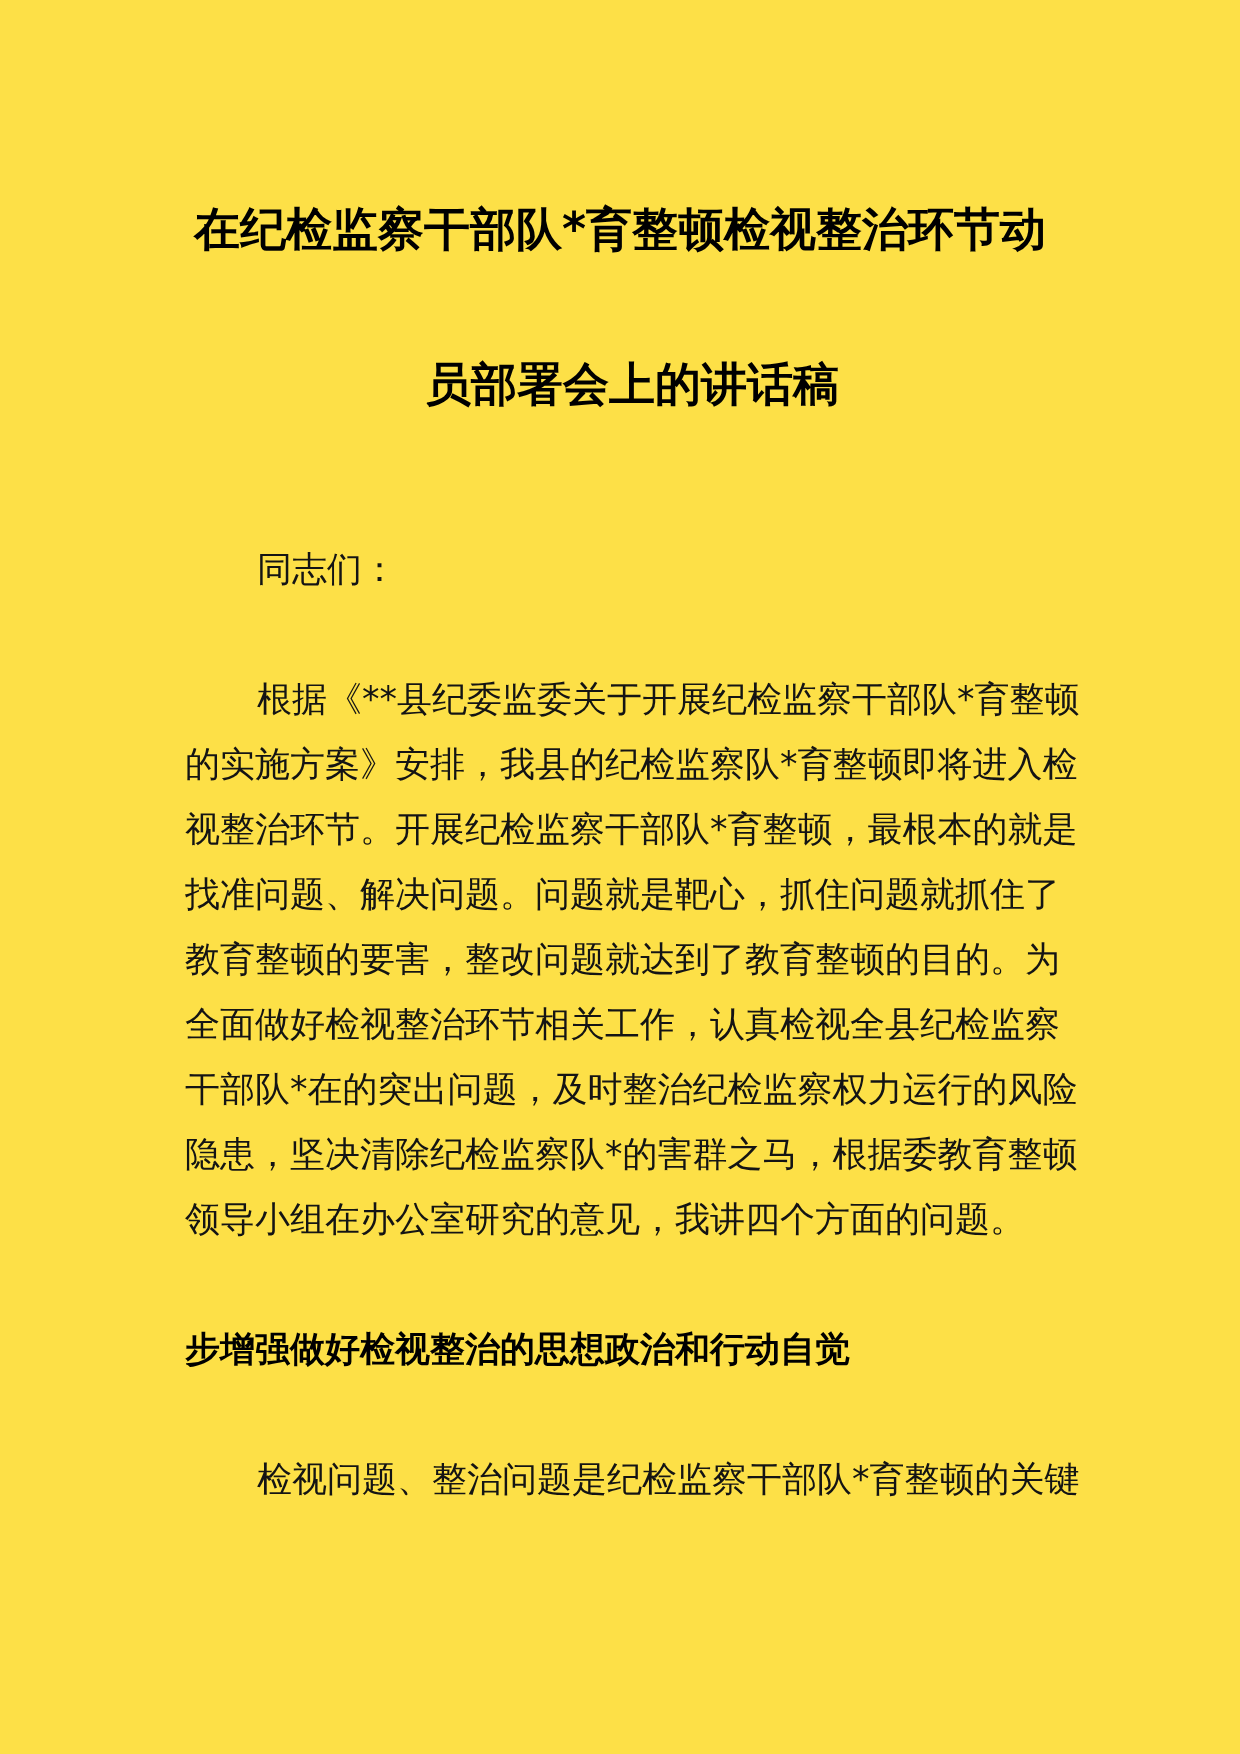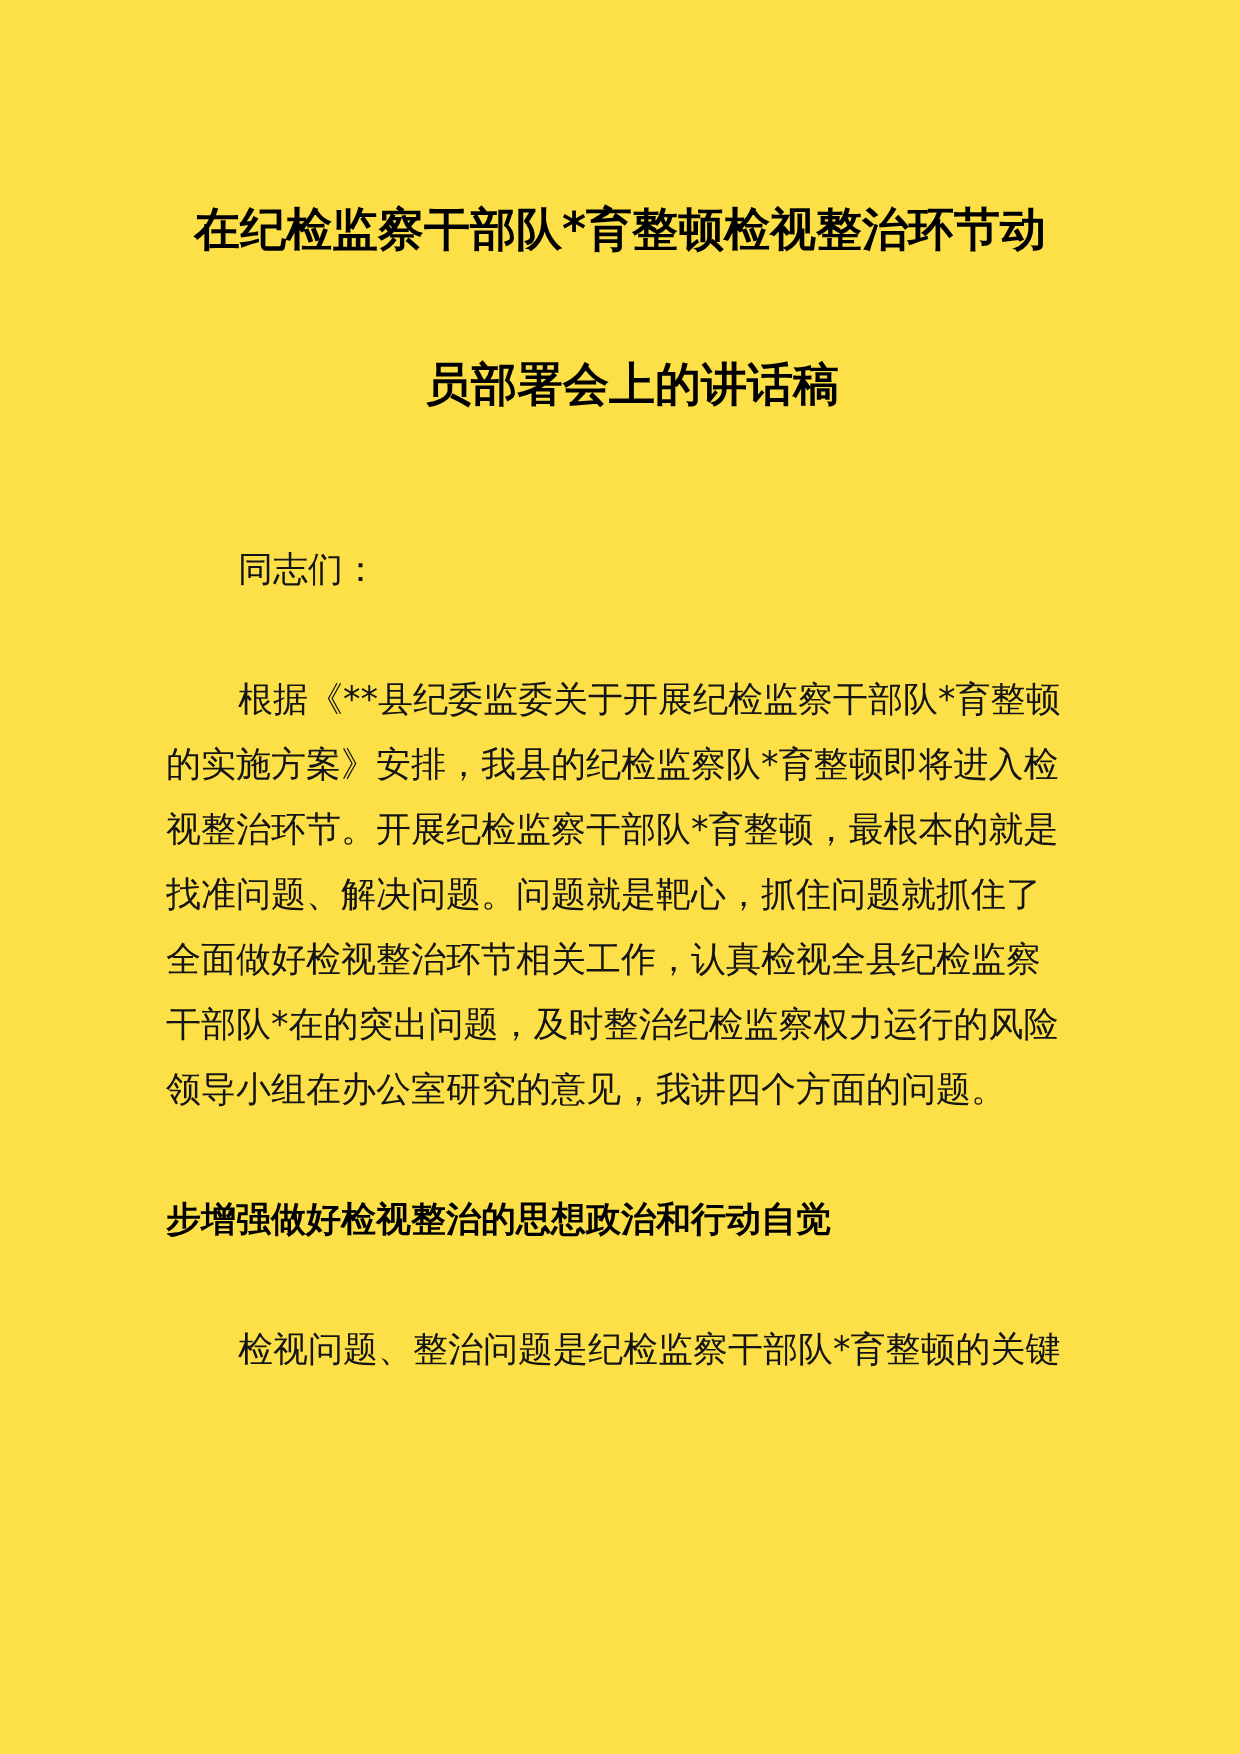--- a/index.html
+++ b/index.html
@@ -24,21 +24,21 @@
     line-height: 60px;
     font-weight: 900;
     color: #000000;
     letter-spacing: 0px;
     white-space: nowrap;
   }
   .doc-title.line1 { top: 199px; }
   .doc-title.line2 { top: 354px; padding-left: 12px; }
   .body-block {
     position: absolute;
-    left: 166px;
+    left: 185px;
     top: 537px;
     width: 880px;
     color: #141414;
   }
   .para + .para { margin-top: 65px; }
   .line {
     height: 65px;
     line-height: 65px;
     font-size: 35px;
     letter-spacing: 0px;
@@ -59,22 +59,24 @@
   <div class="doc-title line2">员部署会上的讲话稿</div>
   <div class="body-block">
       <div class="para normal">
         <div class="line first">同志们：</div>
       </div>
       <div class="para normal">
         <div class="line first">根据《**县纪委监委关于开展纪检监察干部队*育整顿</div>
         <div class="line">的实施方案》安排，我县的纪检监察队*育整顿即将进入检</div>
         <div class="line">视整治环节。开展纪检监察干部队*育整顿，最根本的就是</div>
         <div class="line">找准问题、解决问题。问题就是靶心，抓住问题就抓住了</div>
+        <div class="line">教育整顿的要害，整改问题就达到了教育整顿的目的。为</div>
         <div class="line">全面做好检视整治环节相关工作，认真检视全县纪检监察</div>
         <div class="line">干部队*在的突出问题，及时整治纪检监察权力运行的风险</div>
+        <div class="line">隐患，坚决清除纪检监察队*的害群之马，根据委教育整顿</div>
         <div class="line">领导小组在办公室研究的意见，我讲四个方面的问题。</div>
       </div>
       <div class="para heading">
         <div class="line">步增强做好检视整治的思想政治和行动自觉</div>
       </div>
       <div class="para normal">
         <div class="line first">检视问题、整治问题是纪检监察干部队*育整顿的关键</div>
       </div>
     </div>
 </div>

